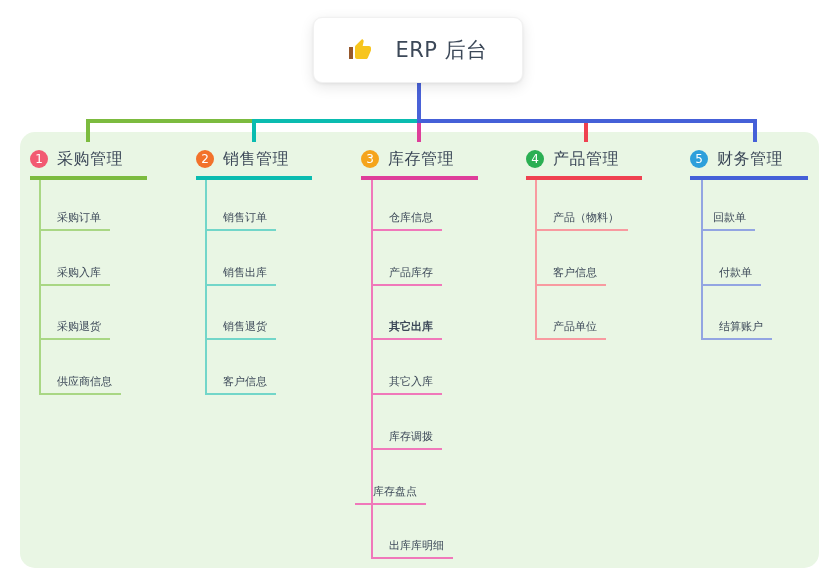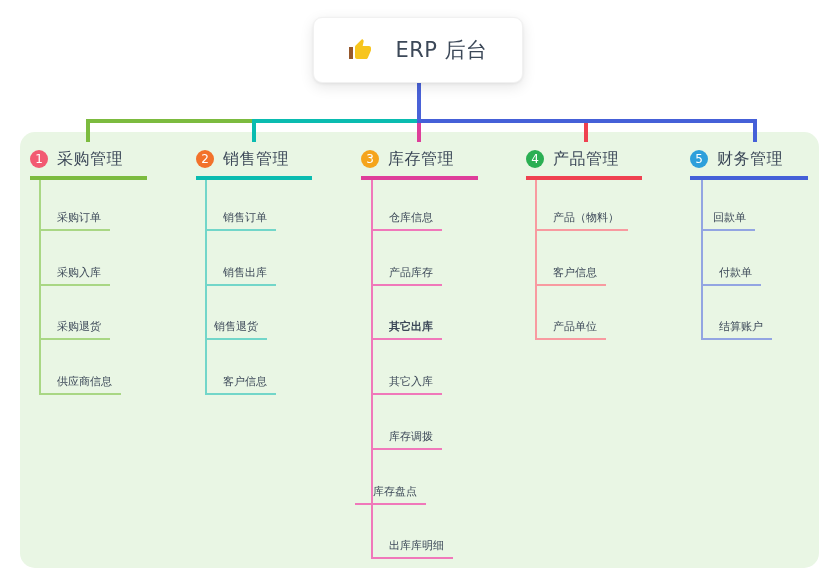--- a/index.html
+++ b/index.html
@@ -74,21 +74,21 @@
   <div class="child" style="left: 39px; top: 316px; border-bottom-color: rgb(169, 215, 132);">采购退货</div>
   <div class="child" style="left: 39px; top: 371px; border-bottom-color: rgb(169, 215, 132);">供应商信息</div>
 
   <div class="branch-header" style="left: 196px; width: 116px; border-bottom-color: rgb(10, 188, 176);">
     <span class="badge" style="background: rgb(242, 114, 43);">2</span>
     <span class="branch-label">销售管理</span>
   </div>
   <div class="vline" style="left: 205px; height: 215px; background: rgb(114, 214, 201);"></div>
   <div class="child" style="left: 205px; top: 207px; border-bottom-color: rgb(114, 214, 201);">销售订单</div>
   <div class="child" style="left: 205px; top: 262px; border-bottom-color: rgb(114, 214, 201);">销售出库</div>
-  <div class="child" style="left: 205px; top: 316px; border-bottom-color: rgb(114, 214, 201); padding-left: 9px;">销售退货</div>
+  <div class="child" style="left: 205px; top: 316px; border-bottom-color: rgb(114, 214, 201);">销售退货</div>
   <div class="child" style="left: 205px; top: 371px; border-bottom-color: rgb(114, 214, 201);">客户信息</div>
 
   <div class="branch-header" style="left: 361px; width: 117px; border-bottom-color: rgb(222, 62, 154);">
     <span class="badge" style="background: rgb(245, 164, 28);">3</span>
     <span class="branch-label">库存管理</span>
   </div>
   <div class="vline" style="left: 371px; height: 379px; background: rgb(240, 120, 186);"></div>
   <div class="child" style="left: 371px; top: 207px; border-bottom-color: rgb(240, 120, 186);">仓库信息</div>
   <div class="child" style="left: 371px; top: 262px; border-bottom-color: rgb(240, 120, 186);">产品库存</div>
   <div class="child" style="left: 371px; top: 316px; border-bottom-color: rgb(240, 120, 186); font-weight: bold;">其它出库</div>

